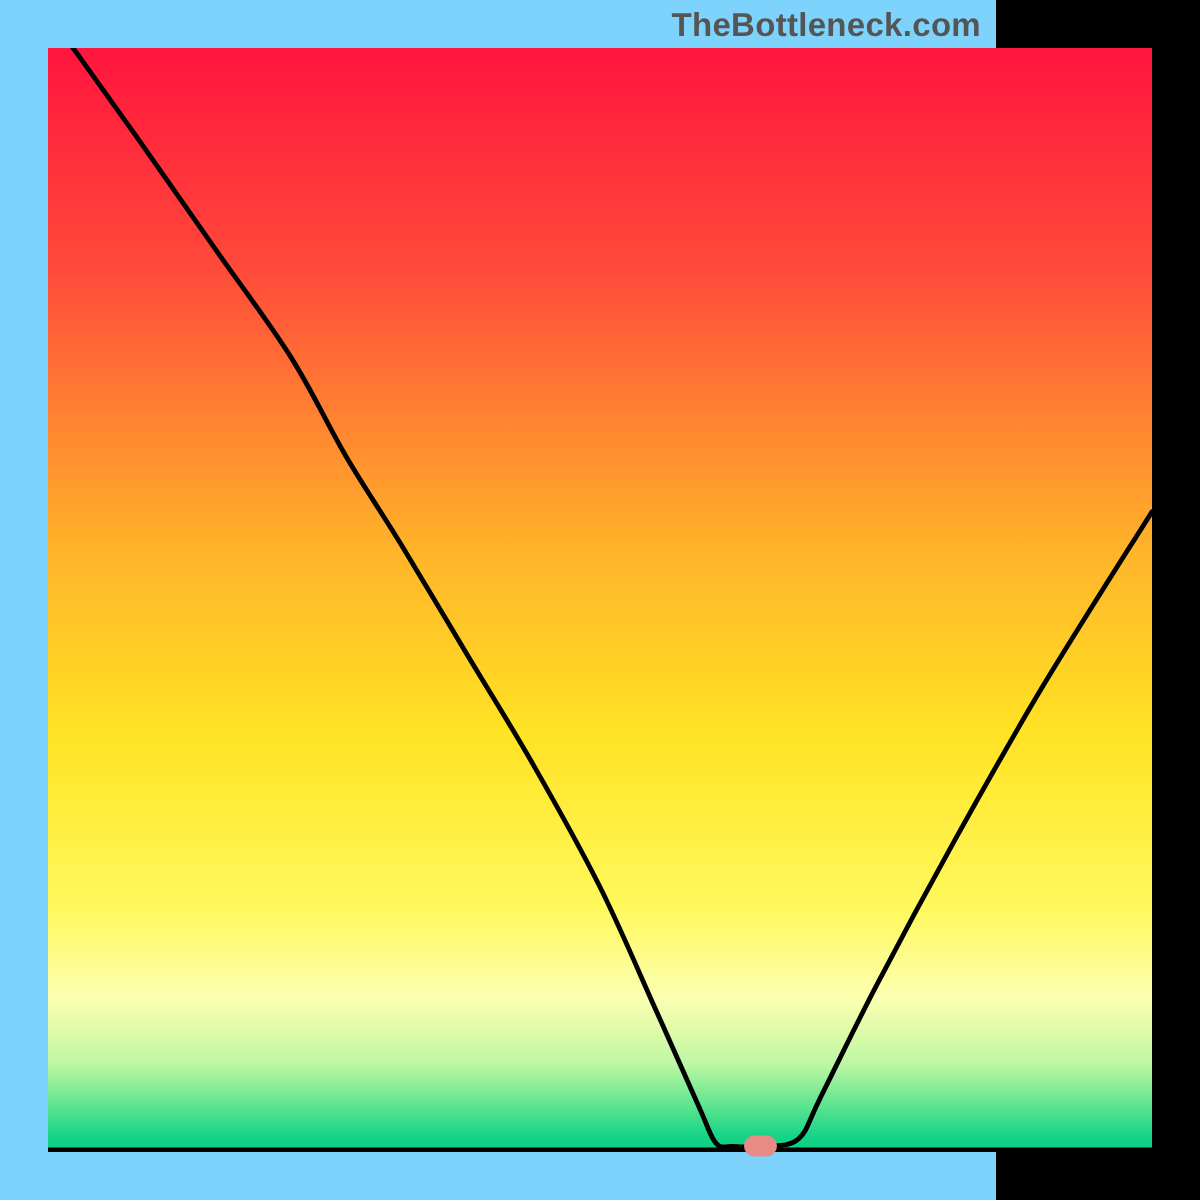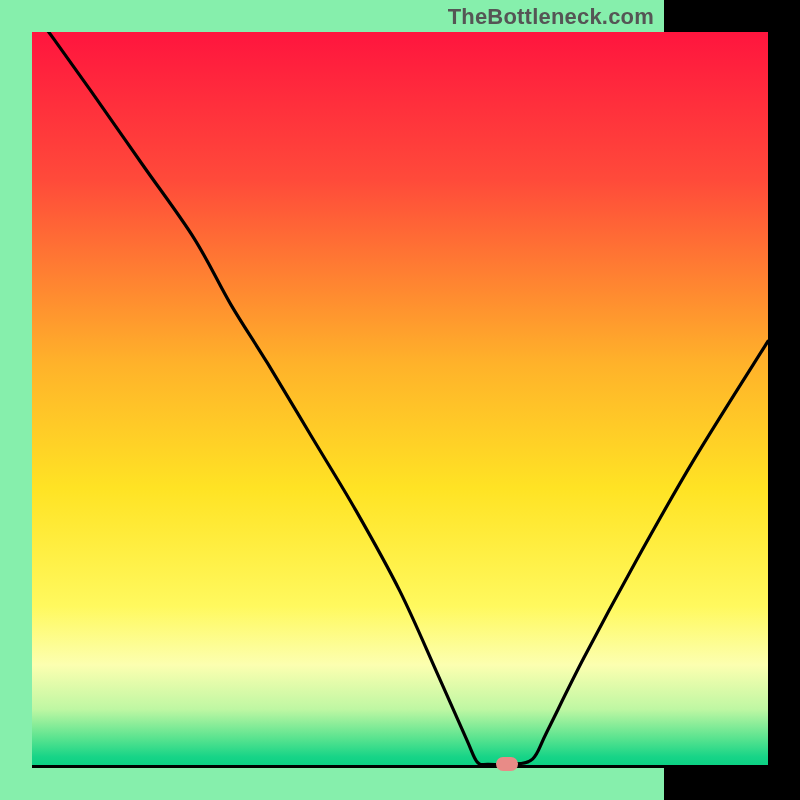--- a/index.html
+++ b/index.html
@@ -7,21 +7,21 @@
     padding: 0;
     width: 800px;
     height: 800px;
     background: #000;
     font-family: Arial, Helvetica, sans-serif;
   }
   .frame {
     position: relative;
     width: 664px;
     height: 800px;
-    background: #86efac;
+    background: #7dd3fc;
   }
   .watermark {
     position: absolute;
     top: 4px;
     right: 10px;
     color: #555;
     font-size: 22px;
     font-weight: 600;
     letter-spacing: 0.2px;
     user-select: none;

